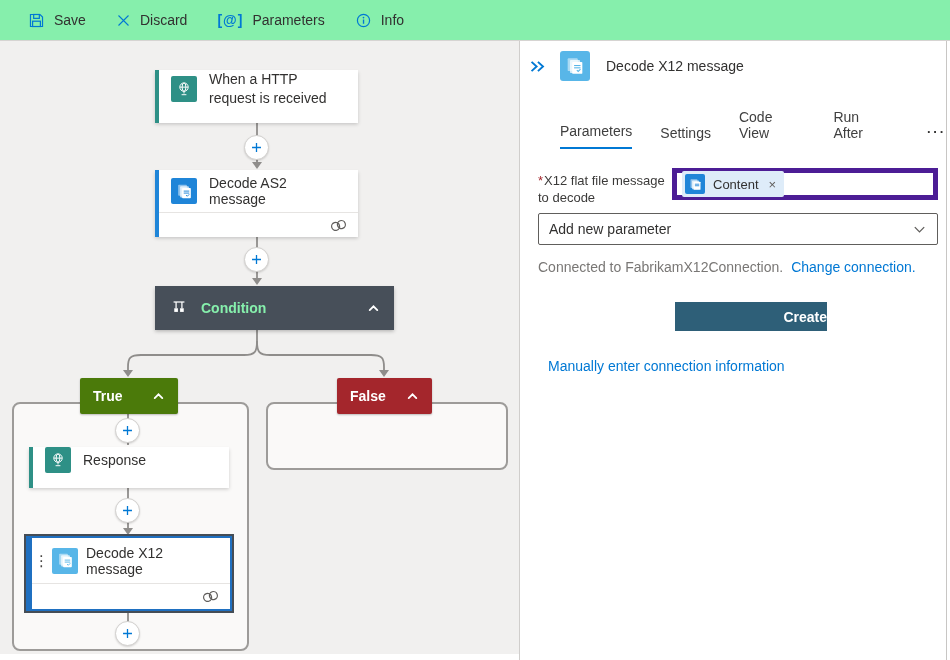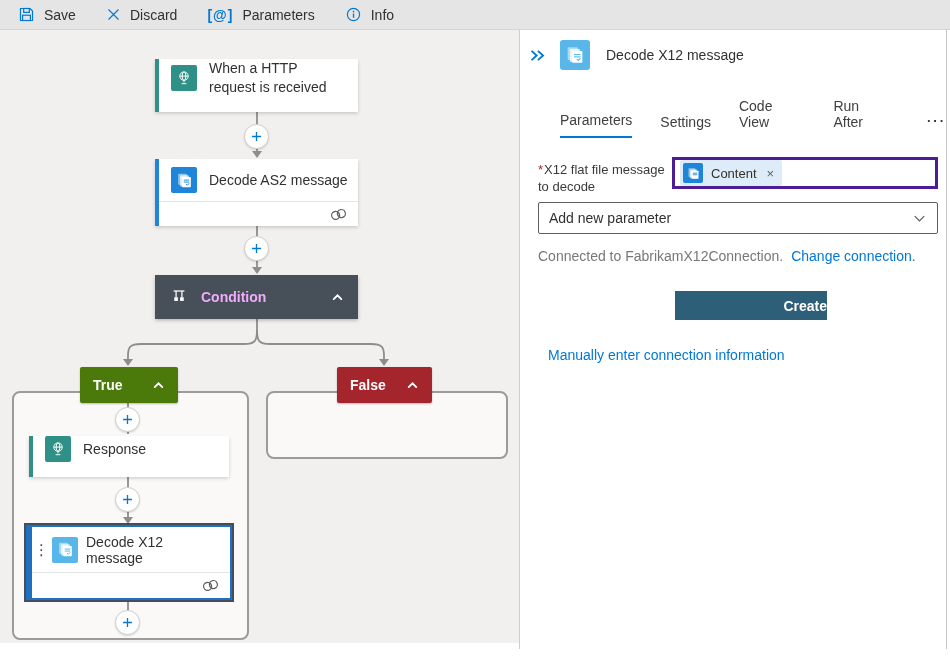--- a/index.html
+++ b/index.html
@@ -1,20 +1,20 @@
 <!DOCTYPE html>
 <html style="--accent: #0078d4; --trigger-teal: #2e9086; --action-blue: #1f85d8; --x12-blue: #58b6e8; --condition-dark: #474f59; --true-green: #4b7a0a; --false-red: #a4262c; --create-btn: #2e5f78; --token-bg: #deecf9; --connector-gray: #8f8d8b;"><head>
 <meta charset="utf-8">
 <style>
   * { margin:0; padding:0; box-sizing:border-box; }
   html,body { width:950px; height:660px; overflow:hidden; }
   body { font-family:"Liberation Sans","DejaVu Sans",sans-serif; color:#323130; background:#fff; position:relative; }
 
   
-  .toolbar { height:30px; background:#e5e5e5; border-bottom:1px solid #d6d4d2; display:flex; align-items:center; padding-left:18px; }
+  .toolbar { height:41px; background:#86efac; border-bottom:1px solid #d6d4d2; display:flex; align-items:center; padding-left:28px; }
   .tbtn { display:flex; align-items:center; gap:9px; font-size:14px; color:#323130; margin-right:30px; cursor:pointer; }
   .tbtn svg { display:block; }
   .at-glyph { color:var(--accent,#0078d4); font-size:14px; font-weight:700; letter-spacing:1px; }
 
   
   .main { display:flex; height:619px; }
   .canvas { width:520px; background:#f1f0ef; position:relative; border-right:1px solid #d0cecc; flex:none; }
   .panel { flex:1; background:#fff; position:relative; }
   .right-gutter { width:4px; background:#fff; border-left:1px solid #c8c6c4; flex:none; }
 
@@ -23,24 +23,24 @@
   .card-row { display:flex; align-items:center; padding:0 10px 16px 12px; height:100%; gap:12px; }
   .nicon { border-radius:2px; display:flex; align-items:center; justify-content:center; flex:none; }
   .nicon svg { display:block; }
   .i26 { width:26px; height:26px; }
   .i30 { width:30px; height:30px; border-radius:3px; }
   .i20 { width:20px; height:20px; }
 
   .trigger-card { left:155px; top:29px; width:203px; height:53px; border-left:4px solid var(--trigger-teal,#2e9086); }
   .trigger-card .card-title { line-height:19px; }
   .as2-card { left:155px; top:129px; width:203px; height:67px; border-left:4px solid var(--action-blue,#1f85d8); display:flex; flex-direction:column; }
-  .two-row-top { height:42px; display:flex; align-items:center; gap:12px; padding:0 10px 0 12px; }
+  .two-row-top { height:42px; display:flex; align-items:center; gap:12px; padding:0 18px 0 12px; }
   .two-row-bottom { border-top:1px solid #e6e4e2; flex:1; display:flex; align-items:center; justify-content:flex-end; padding-right:10px; }
 
-  .condition-card { left:155px; top:245px; width:203px; height:44px; background:var(--condition-dark,#474f59); color:#f0abfc; font-weight:700; box-shadow:0 1.6px 3.6px rgba(0,0,0,.25); }
+  .condition-card { left:155px; top:245px; width:239px; height:44px; background:var(--condition-dark,#474f59); color:#86efac; font-weight:700; box-shadow:0 1.6px 3.6px rgba(0,0,0,.25); }
   .condition-card .card-row { padding:0 14px; }
   .chev-right { margin-left:auto; display:flex; }
 
   .badge { position:absolute; width:98px; height:36px; color:#fff; font-weight:700; font-size:14px; display:flex; align-items:center; padding:0 13px; border-radius:2px; z-index:3; box-shadow:0 1px 2px rgba(0,0,0,.25); cursor:pointer; }
   .true-badge  { left:80px; top:337px; background:var(--true-green,#4b7a0a); }
   .false-badge { left:337px; top:337px; width:95px; background:var(--false-red,#a4262c); }
 
   .branch-box { position:absolute; background:#faf9f8; border:2px solid #9d9b99; border-radius:8px; z-index:0; }
   .true-box  { left:12px;  top:361px; width:237px; height:249px; }
   .false-box { left:266px; top:361px; width:242px; height:68px; }
@@ -62,21 +62,21 @@
 
   .tabs { display:flex; align-items:flex-end; margin:28px 0 0 40px; gap:28px; font-size:14px; }
   .tab { padding-bottom:8px; cursor:pointer; color:#404040; }
   .tab.active { border-bottom:2px solid var(--accent,#0078d4); }
   .tab-more { padding-bottom:10px; margin-left:8px; letter-spacing:2px; color:#323130; cursor:pointer; font-weight:700; font-size:13px; }
 
   .form { margin:19px 8px 0 18px; }
   .field-row { display:flex; align-items:flex-start; }
   .field-label { width:134px; font-size:13px; color:#3b3a39; line-height:17px; padding-top:4px; padding-right:6px; }
   .req { color:#a4262c; margin-right:1px; }
-  .token-input { flex:1; height:32px; border:3px solid #4c1d95; background:#fff; display:flex; align-items:center; padding:0 5px; }
+  .token-input { flex:1; height:32px; border:5px solid #4c1d95; background:#fff; display:flex; align-items:center; padding:0 5px; }
   .token { display:inline-flex; align-items:center; gap:8px; background:var(--token-bg,#deecf9); border-radius:2px; padding:3px 8px 3px 3px; font-size:13px; cursor:pointer; }
   .token-x { color:#605e5c; font-size:13px; margin-left:2px; cursor:pointer; }
 
   .dropdown { margin-top:7px; height:32px; border:1px solid #605e5c; border-radius:2px; display:flex; align-items:center; padding:0 10px; font-size:14px; color:#323130; cursor:pointer; background:#fff; }
   .dropdown svg { margin-left:auto; }
 
   .conn-line { margin-top:14px; font-size:14px; }
   .conn-status { color:#797775; margin-right:8px; }
   .link { color:var(--accent,#0078d4); cursor:pointer; text-decoration:none; }
 

